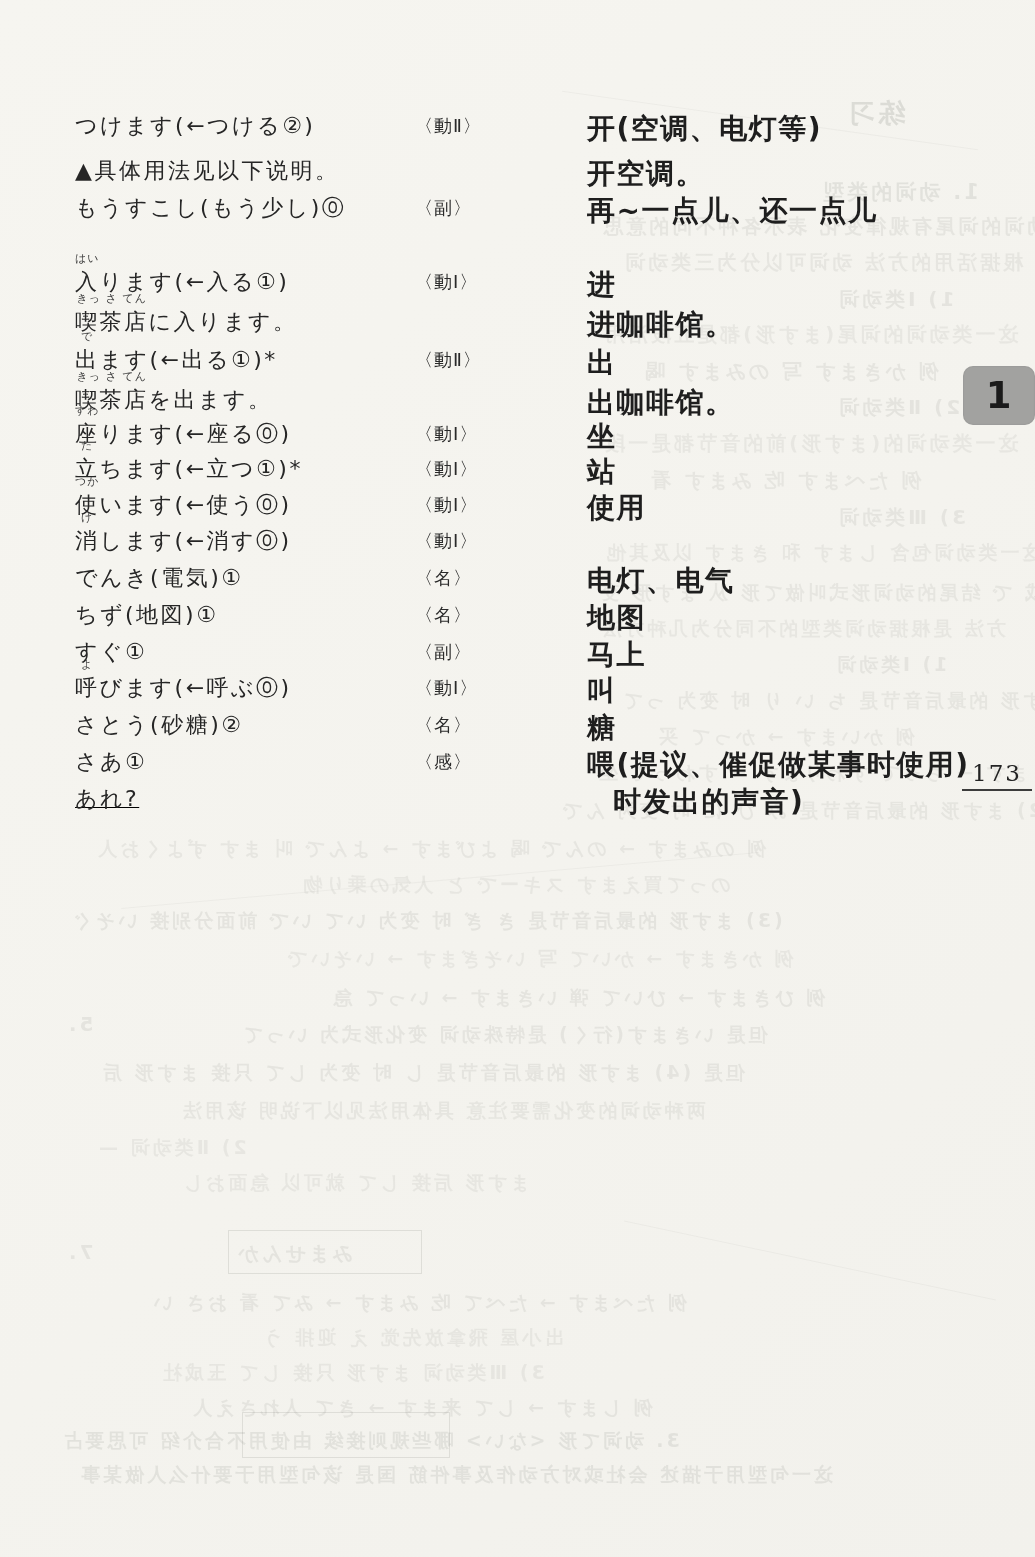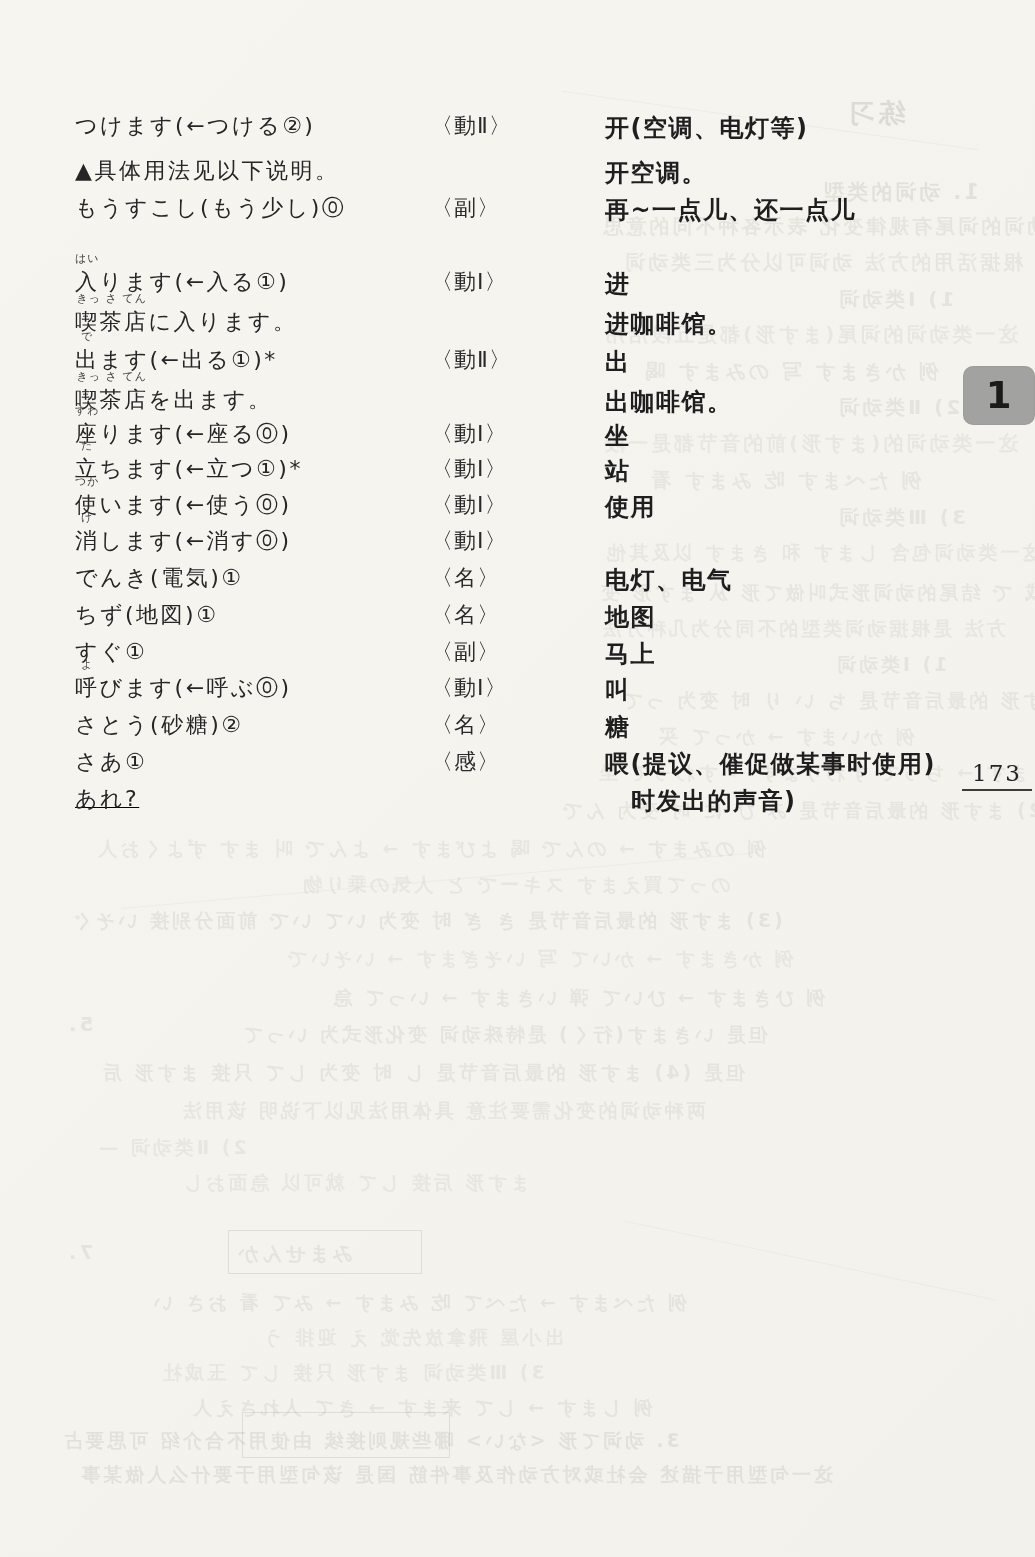--- a/index.html
+++ b/index.html
@@ -34,26 +34,26 @@
   }
   
   .vocab{position:absolute;inset:0;z-index:3;}
   .row{position:absolute;left:75px;width:905px;height:38px;line-height:32px;}
   .jp{
     font-size:22px;
     letter-spacing:2.5px;
     color:#262626;
   }
   .pos{
-    position:absolute;left:356px;top:0;
-    font-size:22px;letter-spacing:1px;color:#2a2a2a;
+    position:absolute;left:340px;top:0;
+    font-size:18px;letter-spacing:1px;color:#2a2a2a;
   }
   .cn{
-    position:absolute;left:530px;top:0;
-    font-size:24px;letter-spacing:1.5px;
+    position:absolute;left:512px;top:0;
+    font-size:28px;letter-spacing:1.5px;
     color:#1e1e1e;font-weight:600;
     line-height:37px;white-space:nowrap;
   }
   .cn .cn2{padding-left:26px;}
   .rb{position:relative;display:inline-block;}
   .rt{
     position:absolute;top:-13px;left:50%;
     transform:translateX(-50%);
     font-size:11px;font-weight:400;
     letter-spacing:1px;color:#3b3b3b;

